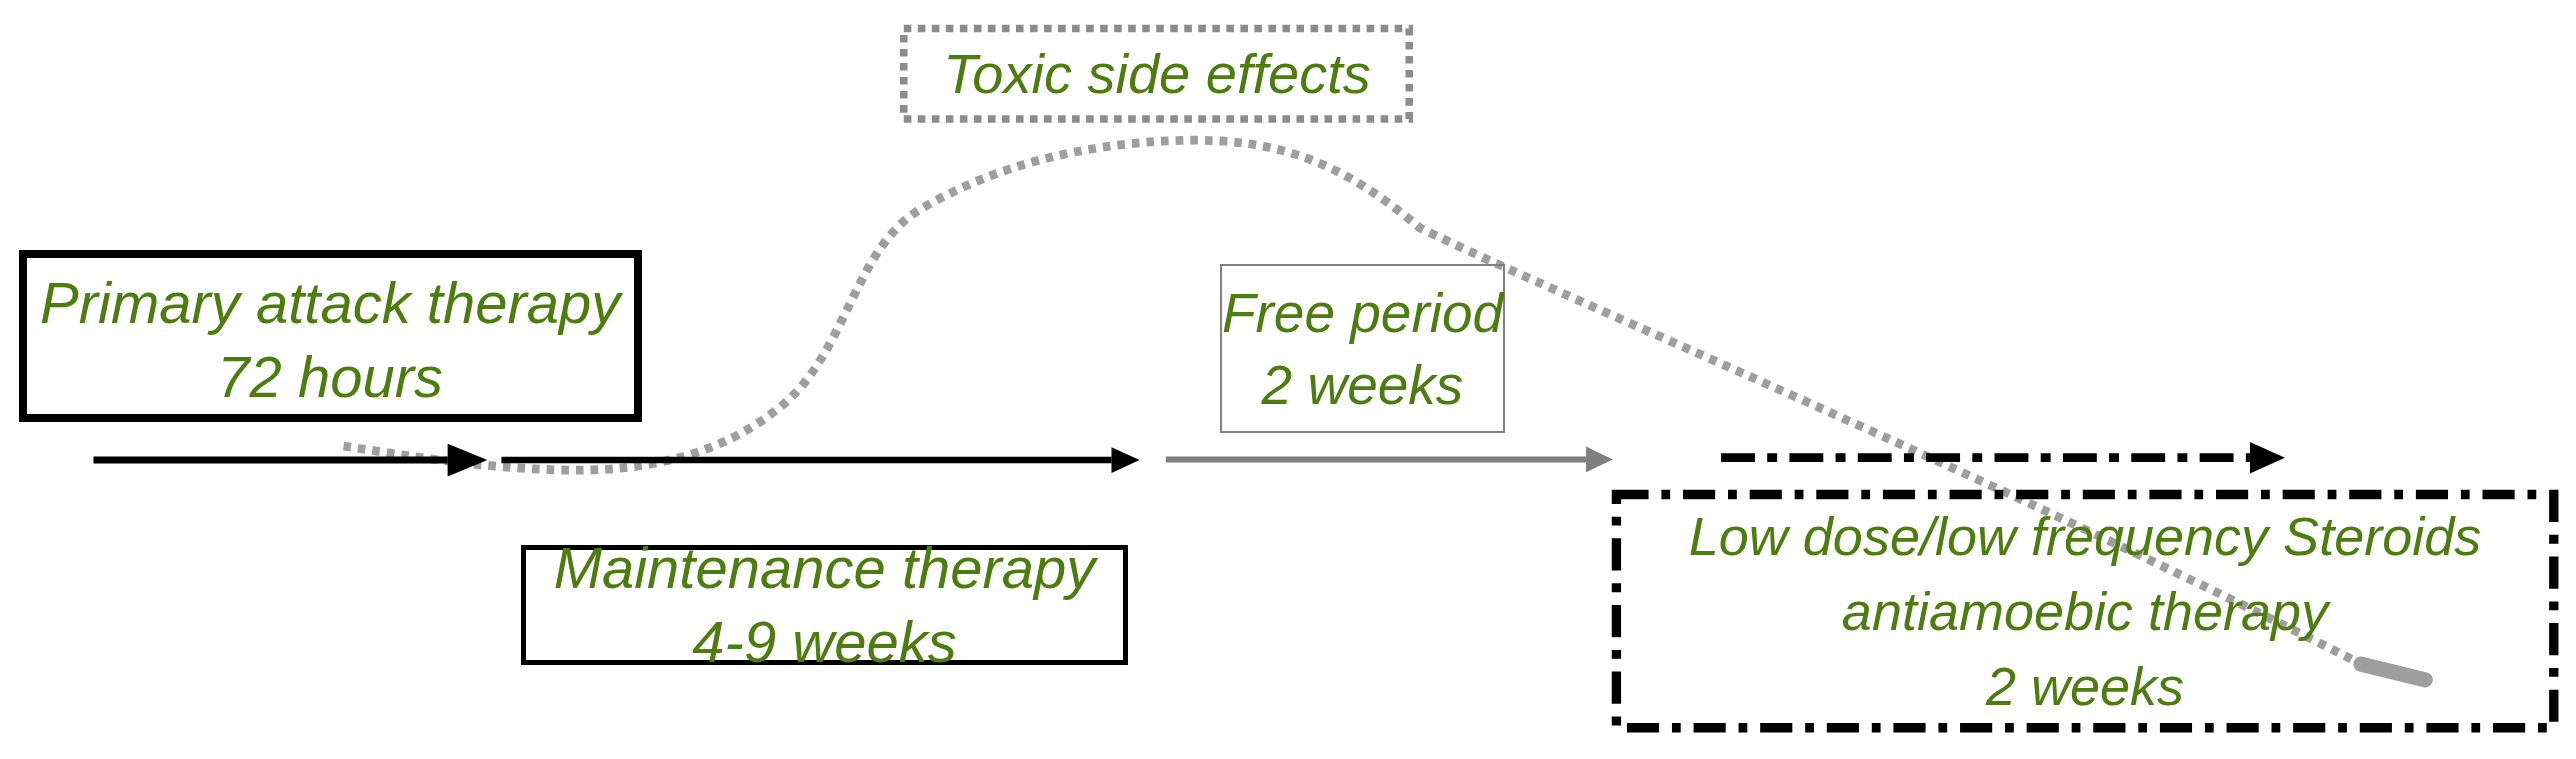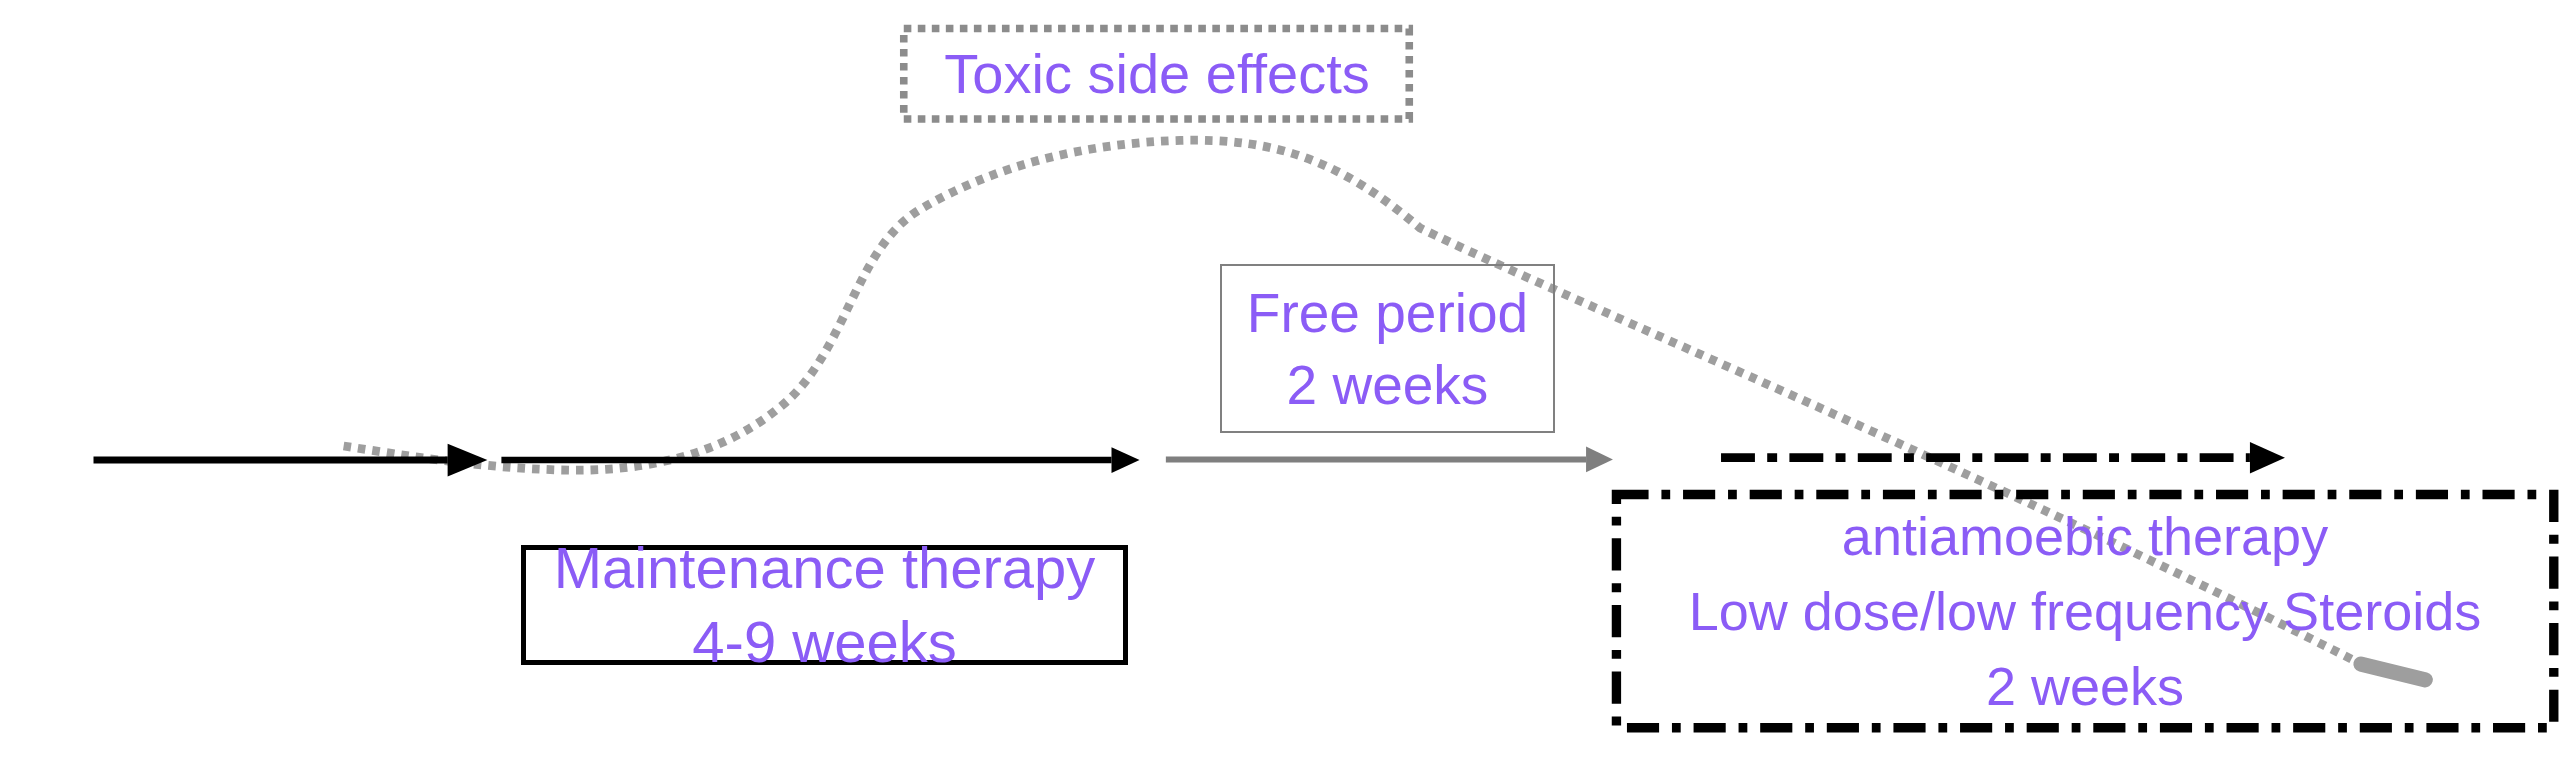--- a/index.html
+++ b/index.html
@@ -20,39 +20,40 @@
     left: 0;
     top: 0;
   }
   .box {
     position: absolute;
     display: flex;
     flex-direction: column;
     align-items: center;
     justify-content: center;
     text-align: center;
-    color: #8b5cf6;
+    color: #4d7c0f;
     box-sizing: border-box;
     background: transparent;
+    font-style: italic;
   }
   .box span { display: block; white-space: nowrap; }
 
   .box-primary {
     left: 18.7px; top: 250px; width: 623px; height: 172px;
     border: 8.8px solid #000000;
     font-size: 58px; line-height: 74px;
     padding-top: 8.2px;
   }
   .box-maintenance {
     left: 521px; top: 545px; width: 607px; height: 120px;
     border: 5.3px solid #000000;
     font-size: 58px; line-height: 74px;
   }
   .box-free {
-    left: 1220px; top: 264px; width: 335px; height: 169px;
+    left: 1220px; top: 264px; width: 285px; height: 169px;
     border: 2.9px solid #808080;
     font-size: 55px; line-height: 72px;
   }
   .box-toxic {
     left: 908px; top: 32px; width: 498px; height: 83px;
     font-size: 56px; line-height: 64px;
   }
   .box-steroids {
     left: 1621px; top: 499px; width: 928px; height: 224px;
     font-size: 54px; line-height: 75px;
@@ -82,31 +83,35 @@
 
     <rect x="1546.5" y="48.5" width="865" height="155" fill="none" stroke="#8c8c8c" stroke-width="13" stroke-dasharray="13 11"></rect>
 
     <rect x="2766" y="846" width="1604" height="399" fill="none" stroke="#000000" stroke-width="16" stroke-dasharray="55 22 15 22"></rect>
   </svg>
 
   <div class="box box-toxic">
     <span>Toxic side effects</span>
   </div>
 
+  <div class="box box-primary">
+    <span>Primary attack therapy</span>
+    <span>72 hours</span>
+  </div>
 
   <div class="box box-free">
     <span>Free period</span>
     <span>2 weeks</span>
   </div>
 
   <div class="box box-maintenance">
     <span>Maintenance therapy</span>
     <span>4-9 weeks</span>
   </div>
 
   <div class="box box-steroids">
+    <span>Low dose/low frequency Steroids</span>
     <span>antiamoebic therapy</span>
-    <span>Low dose/low frequency Steroids</span>
     <span>2 weeks</span>
   </div>
 
 </div>
 
 
 </body></html>

